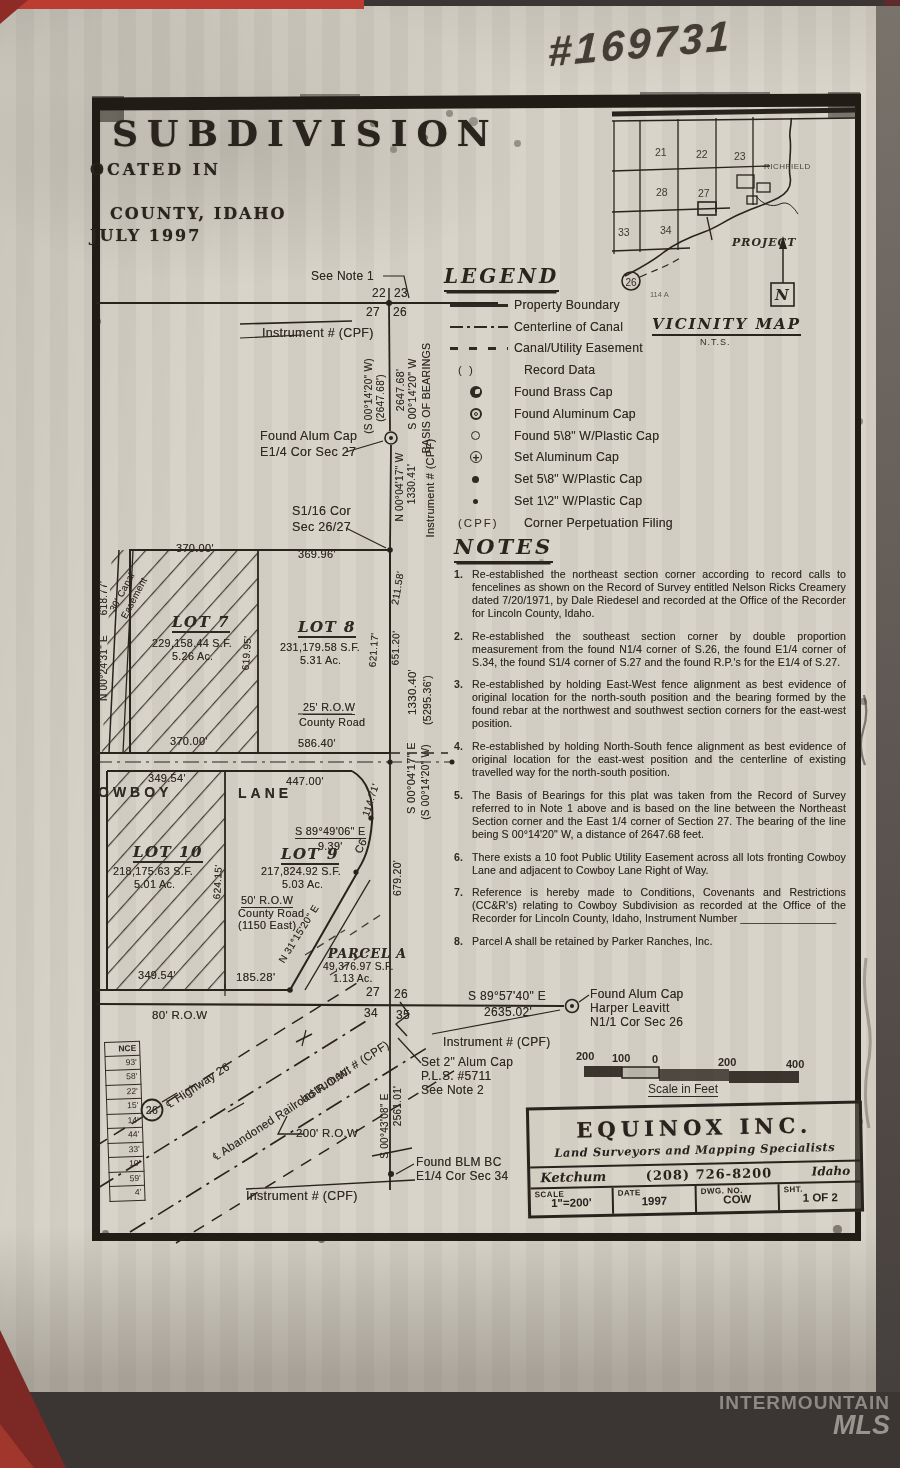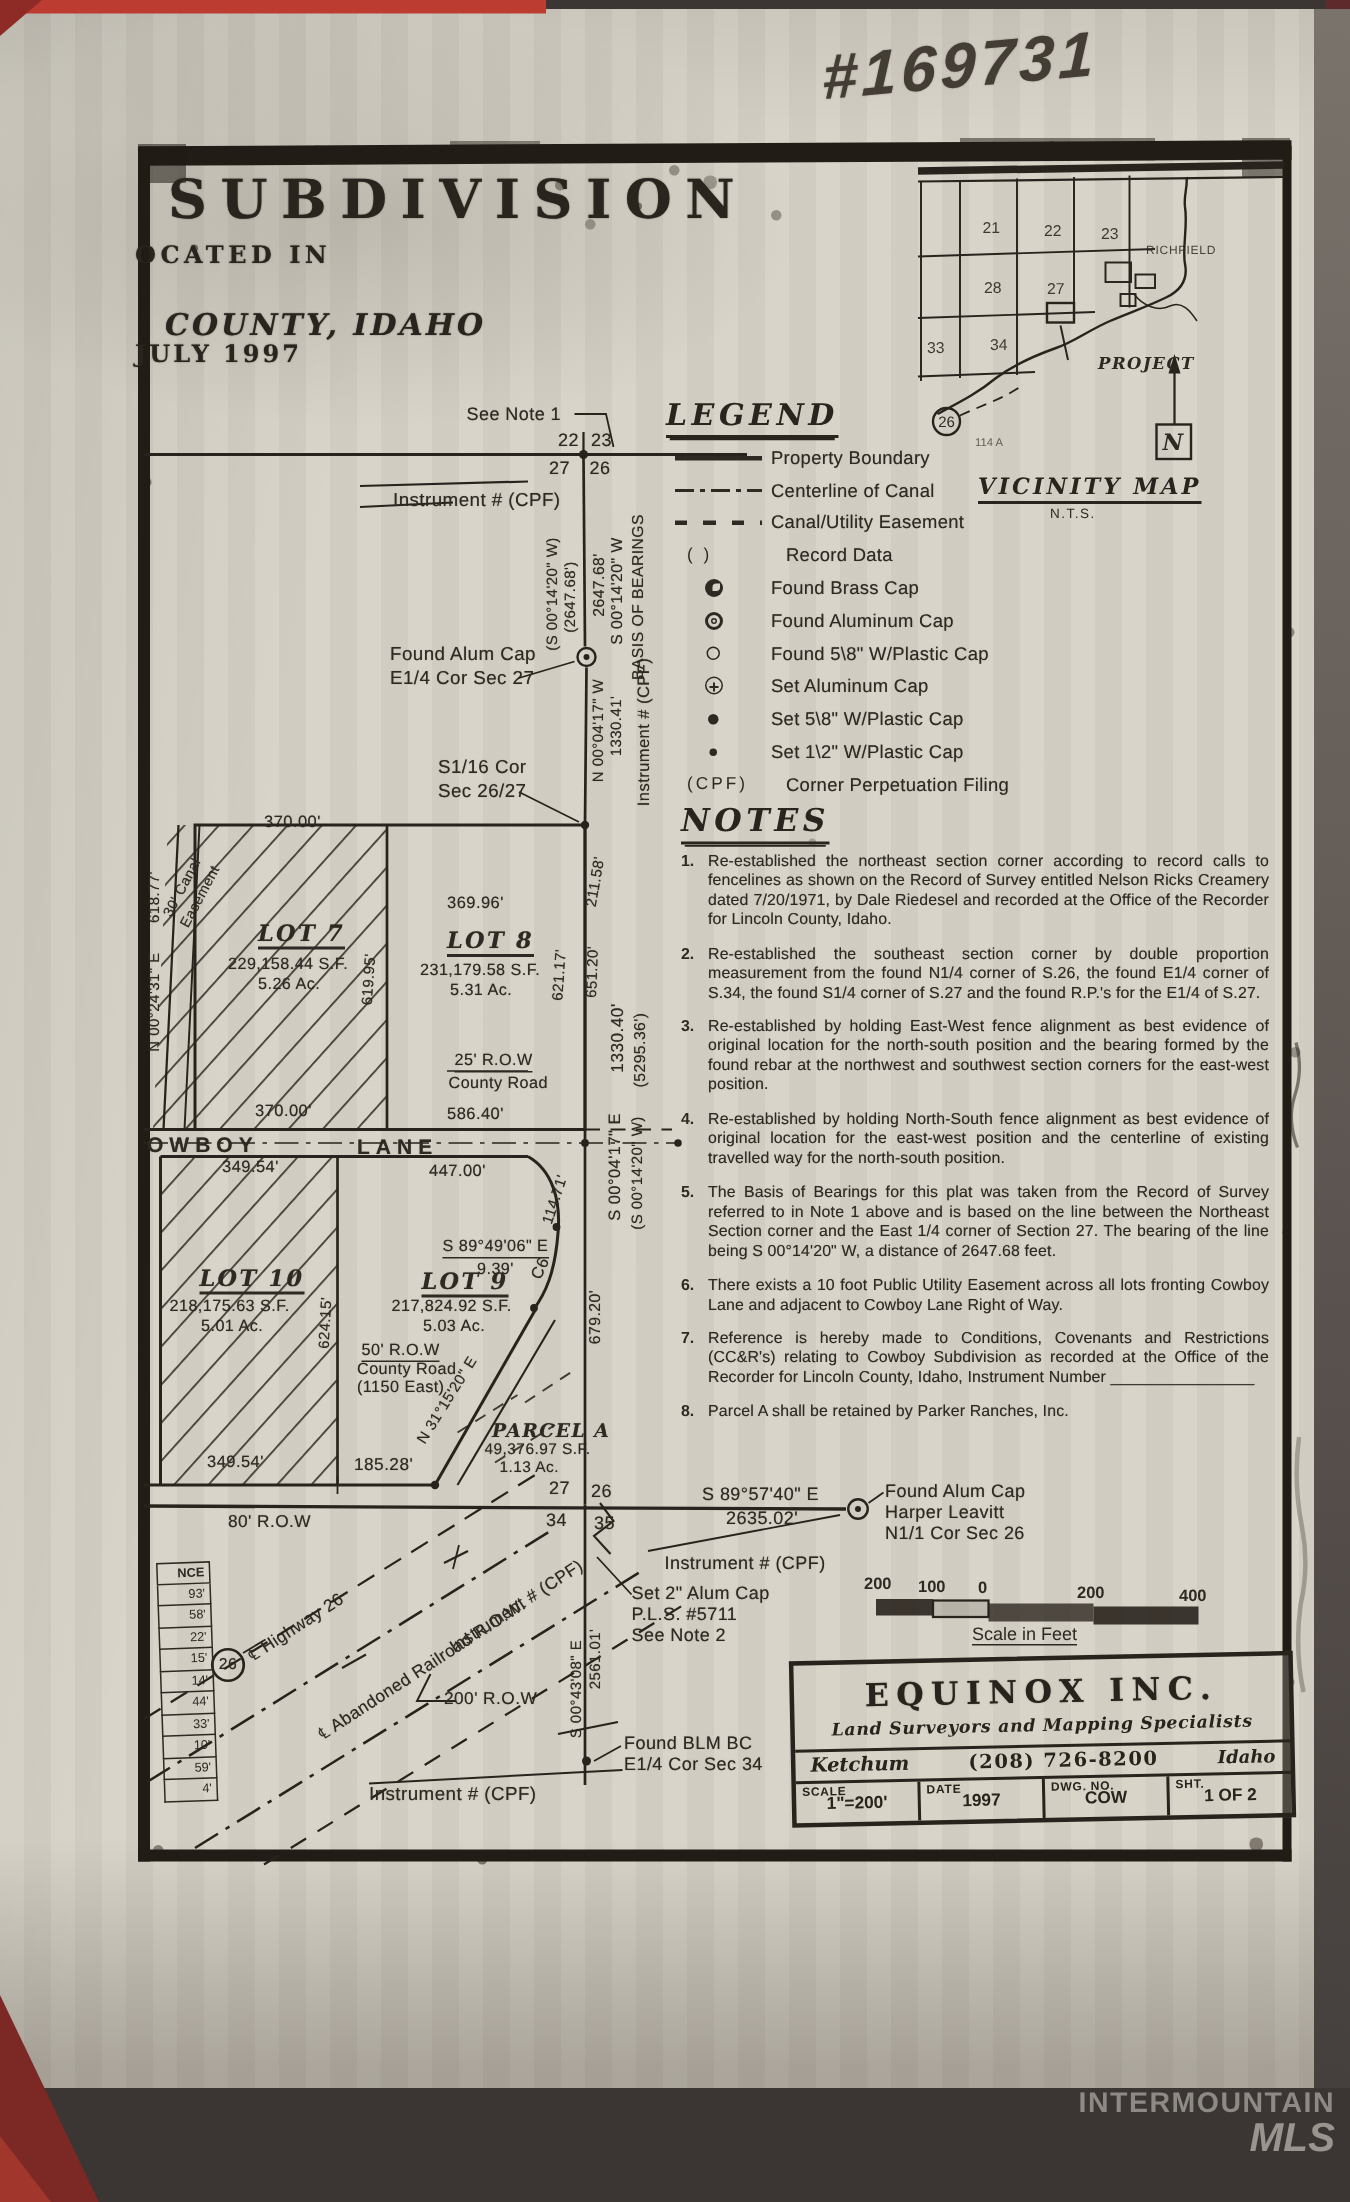--- a/index.html
+++ b/index.html
@@ -27,28 +27,28 @@
     856px 820px 0 1px rgba(30,24,18,.5),320px 1238px 0 2px rgba(30,24,18,.5),620px 1236px 0 1px rgba(30,24,18,.5),
     858px 1120px 0 2px rgba(30,24,18,.4),836px 1228px 0 3px rgba(30,24,18,.45),104px 1232px 0 2px rgba(30,24,18,.45),
     540px 560px 0 1px rgba(30,24,18,.25),862px 700px 0 2px rgba(30,24,18,.35);}
   
   .pl{position:absolute;white-space:nowrap;color:#2f2923;letter-spacing:.3px;line-height:1;
       text-shadow:0 0 .6px rgba(47,41,35,.55);}
   .pl.lot{font-family:"DejaVu Serif",serif;font-style:italic;font-weight:bold;letter-spacing:1.5px;
       border-bottom:2px solid #2f2923;padding-bottom:1px;}
   .pl.parcel{font-family:"DejaVu Serif",serif;font-style:italic;font-weight:bold;letter-spacing:1px;}
   .pl.ul{border-bottom:1.5px solid #2f2923;padding-bottom:1px;}
-  .pl.road{font-weight:bold;letter-spacing:4px;}
+  .pl.road{font-weight:bold;letter-spacing:4px;margin-top:29px;}
   
   .hd{position:absolute;color:#2a241e;font-family:"DejaVu Serif",serif;font-weight:bold;white-space:nowrap;
       text-shadow:0 0 1px rgba(35,28,22,.6);}
   .hd1{left:112px;top:112px;font-size:36px;letter-spacing:9px;}
   .hd2{left:90px;top:160px;font-size:16px;letter-spacing:3px;}
   .hd3{left:92px;top:182px;font-size:16px;letter-spacing:2px;}
-  .hd4{left:110px;top:204px;font-size:20px;letter-spacing:2px;font-style:italic;}
+  .hd4{left:110px;top:204px;font-size:16px;letter-spacing:2px;}
   .hd5{left:90px;top:226px;font-size:16px;letter-spacing:2px;}
   
   .handwrite{position:absolute;left:548px;top:20px;font-size:42px;color:#433d36;font-style:italic;font-weight:600;
       letter-spacing:3px;transform:rotate(-5deg) skewX(-7deg);text-shadow:0 0 1px rgba(60,50,40,.5);}
   
   .lg-title,.nt-title{position:absolute;font-family:"DejaVu Serif",serif;font-weight:bold;font-style:italic;color:#2a241e;
       letter-spacing:3px;border-bottom:2.5px solid #2a241e;box-shadow:0 4px 0 -2.5px #2a241e;padding-bottom:2px;}
   .lg-title{left:444px;top:264px;font-size:20px;}
   .nt-title{left:454px;top:534px;font-size:21px;}
   .legend-items{position:absolute;left:448px;top:294px;width:280px;}
@@ -382,21 +382,21 @@
       <span class="pl" style="left: 412px; top: 394px; font-size: 10.5px; transform: translate(-50%, -50%) rotate(-90deg);">S 00°14'20" W</span>
       <span class="pl" style="left: 426px; top: 398px; font-size: 10.5px; transform: translate(-50%, -50%) rotate(-90deg);">BASIS OF BEARINGS</span>
       <span class="pl" style="left: 260px; top: 430px; font-size: 12.5px;">Found Alum Cap</span>
       <span class="pl" style="left: 260px; top: 446px; font-size: 12.5px;">E1/4 Cor Sec 27</span>
       <span class="pl" style="left: 400px; top: 487px; font-size: 10px; transform: translate(-50%, -50%) rotate(-90deg);">N 00°04'17" W</span>
       <span class="pl" style="left: 412px; top: 484px; font-size: 10px; transform: translate(-50%, -50%) rotate(-90deg);">1330.41'</span>
       <span class="pl" style="left: 430px; top: 488px; font-size: 11px; transform: translate(-50%, -50%) rotate(-90deg);">Instrument # (CPF)</span>
       <span class="pl" style="left: 292px; top: 505px; font-size: 12.5px;">S1/16 Cor</span>
       <span class="pl" style="left: 292px; top: 521px; font-size: 12.5px;">Sec 26/27</span>
       <span class="pl" style="left: 176px; top: 543px; font-size: 11px;">370.00'</span>
-      <span class="pl" style="left: 298px; top: 549px; font-size: 11px; margin-top: 48px;">369.96'</span>
+      <span class="pl" style="left: 298px; top: 549px; font-size: 11px;">369.96'</span>
       <span class="pl" style="left: 122px; top: 592px; font-size: 9.5px; transform: translate(-50%, -50%) rotate(-62deg);">30' Canal</span>
       <span class="pl" style="left: 134px; top: 598px; font-size: 9.5px; transform: translate(-50%, -50%) rotate(-62deg);">Easement</span>
       <span class="pl" style="left: 104px; top: 598px; font-size: 10px; transform: translate(-50%, -50%) rotate(-90deg);">618.77'</span>
       <span class="pl" style="left: 104px; top: 668px; font-size: 10px; transform: translate(-50%, -50%) rotate(-90deg);">N 00°24'31" E</span>
       <span class="pl lot" style="left: 172px; top: 615px; font-size: 15px;">LOT 7</span>
       <span class="pl" style="left: 152px; top: 638px; font-size: 10.8px;">229,158.44 S.F.</span>
       <span class="pl" style="left: 172px; top: 651px; font-size: 10.8px;">5.26 Ac.</span>
       <span class="pl" style="left: 247px; top: 653px; font-size: 10px; transform: translate(-50%, -50%) rotate(-86deg);">619.95'</span>
       <span class="pl lot" style="left: 298px; top: 620px; font-size: 15px;">LOT 8</span>
       <span class="pl" style="left: 280px; top: 642px; font-size: 10.8px;">231,179.58 S.F.</span>

